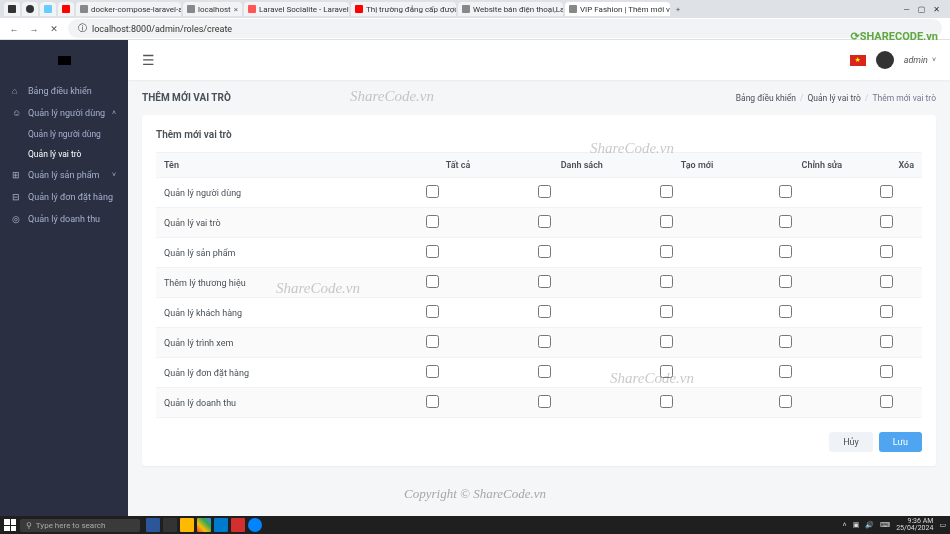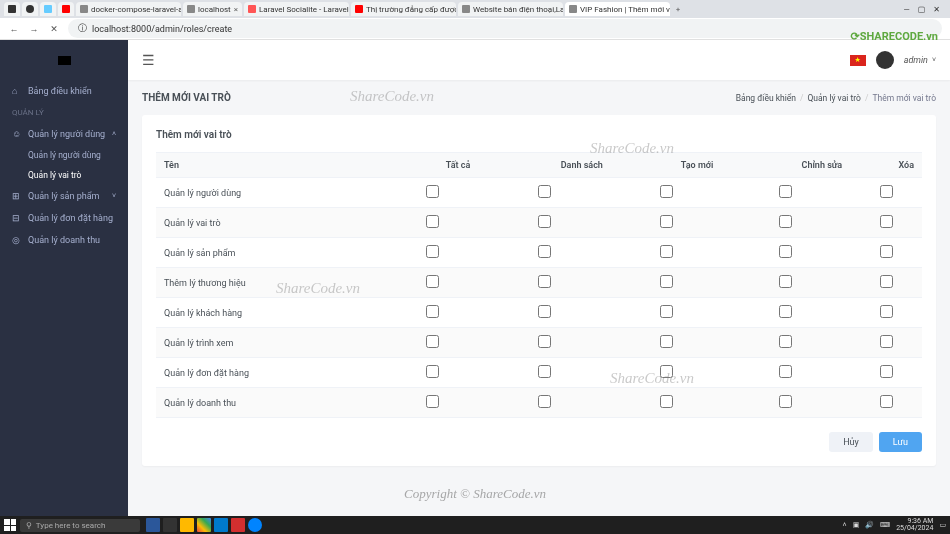--- a/index.html
+++ b/index.html
@@ -158,21 +158,20 @@
 <div class="admin">
 
   <div class="sidebar">
     <div class="sidebar-logo">
         <div class="sidebar-logo-box"></div>
       </div>
     <div class="sidebar-item">
       <span class="icon">⌂</span>
       <span>Bảng điều khiển</span>
     </div>
-    <div class="sidebar-section">QUẢN LÝ</div>
 
     <div class="sidebar-item has-children">
       <span style="display:flex;gap:6px">
           <span class="icon">☺</span>
           <span>Quản lý người dùng</span>
         </span>
       <span class="caret">˄</span>
     </div>
     <div class="sidebar-sub">Quản lý người dùng</div>
     <div class="sidebar-sub active">Quản lý vai trò</div>

